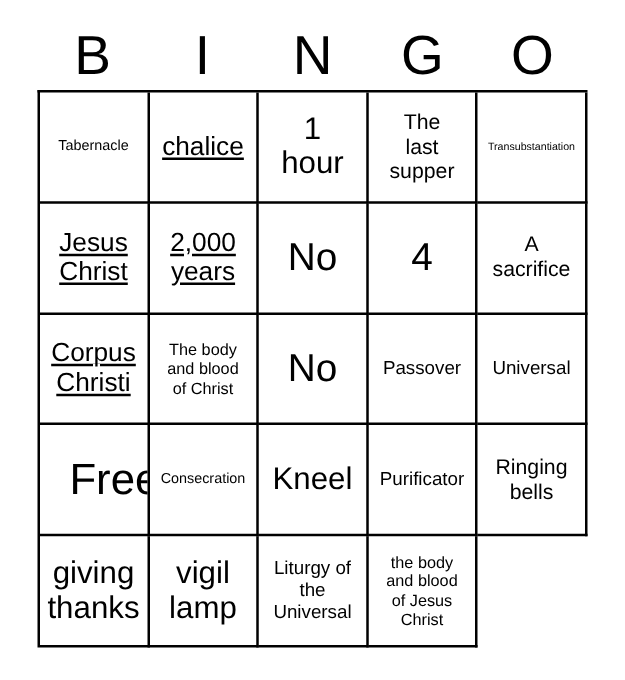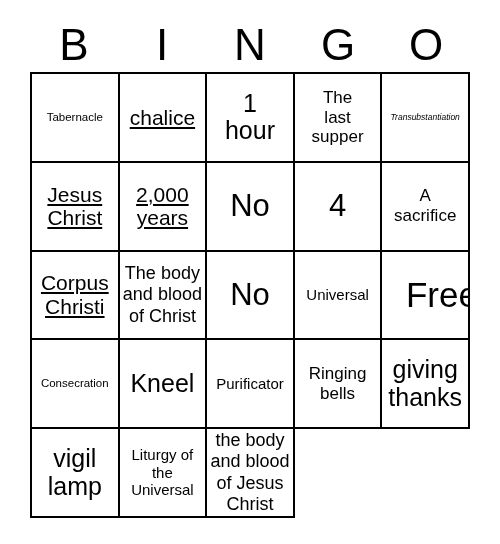--- a/index.html
+++ b/index.html
@@ -64,23 +64,23 @@
     overflow: hidden;
   }
   .cell-text {
     display: block;
     width: 100%;
     line-height: 1.08;
     white-space: pre-line;
     color: #000000;
   }
   
-  .fs-xs  { font-size: 8.5px;  line-height: 1.15; font-style: italic; }
+  .fs-xs  { font-size: 8.5px;  line-height: 1.15; }
   .fs-s   { font-size: 11.5px; line-height: 1.18; }
-  .fs-sm  { font-size: 18px;   line-height: 1.18; }
+  .fs-sm  { font-size: 13px;   line-height: 1.18; }
   .fs-m   { font-size: 15px;   line-height: 1.18; }
   .fs-ml  { font-size: 17px;   line-height: 1.16; }
   .fs-l   { font-size: 21px;   line-height: 1.12; text-decoration: underline; }
   .fs-xl  { font-size: 25px;   line-height: 1.1; }
   .fs-xxl { font-size: 31px;   line-height: 1.06; }
   .fs-huge{ font-size: 35px;   line-height: 1.04; margin-left: 41px; }
 </style>
 </head>
 <body>
 
@@ -137,20 +137,23 @@
       </div>
       <div class="cell">
         <span class="cell-text fs-sm">The body
 and blood
 of Christ</span>
       </div>
       <div class="cell">
         <span class="cell-text fs-xxl">No</span>
       </div>
       <div class="cell">
+        <span class="cell-text fs-m">Passover</span>
+      </div>
+      <div class="cell">
         <span class="cell-text fs-m">Universal</span>
       </div>
       <div class="cell">
         <span class="cell-text fs-huge">Free!</span>
       </div>
       <div class="cell">
         <span class="cell-text fs-s">Consecration</span>
       </div>
       <div class="cell">
         <span class="cell-text fs-xl">Kneel</span>

